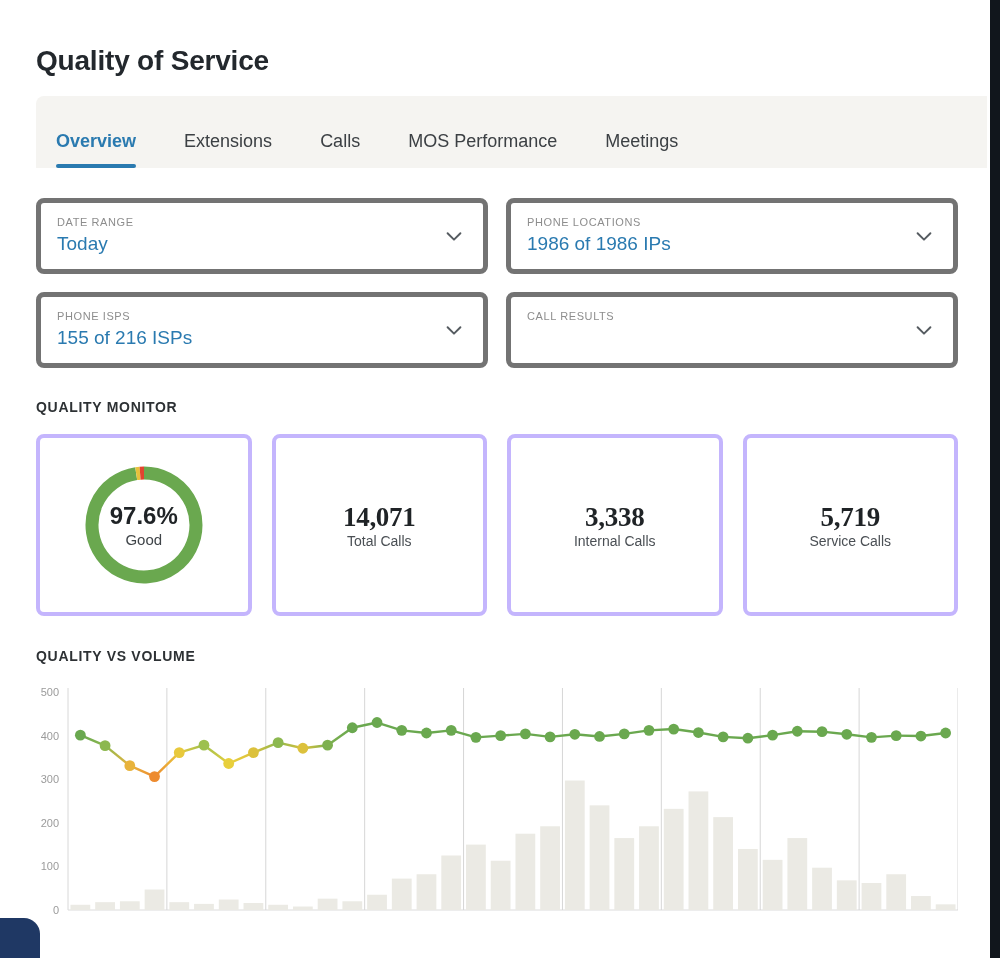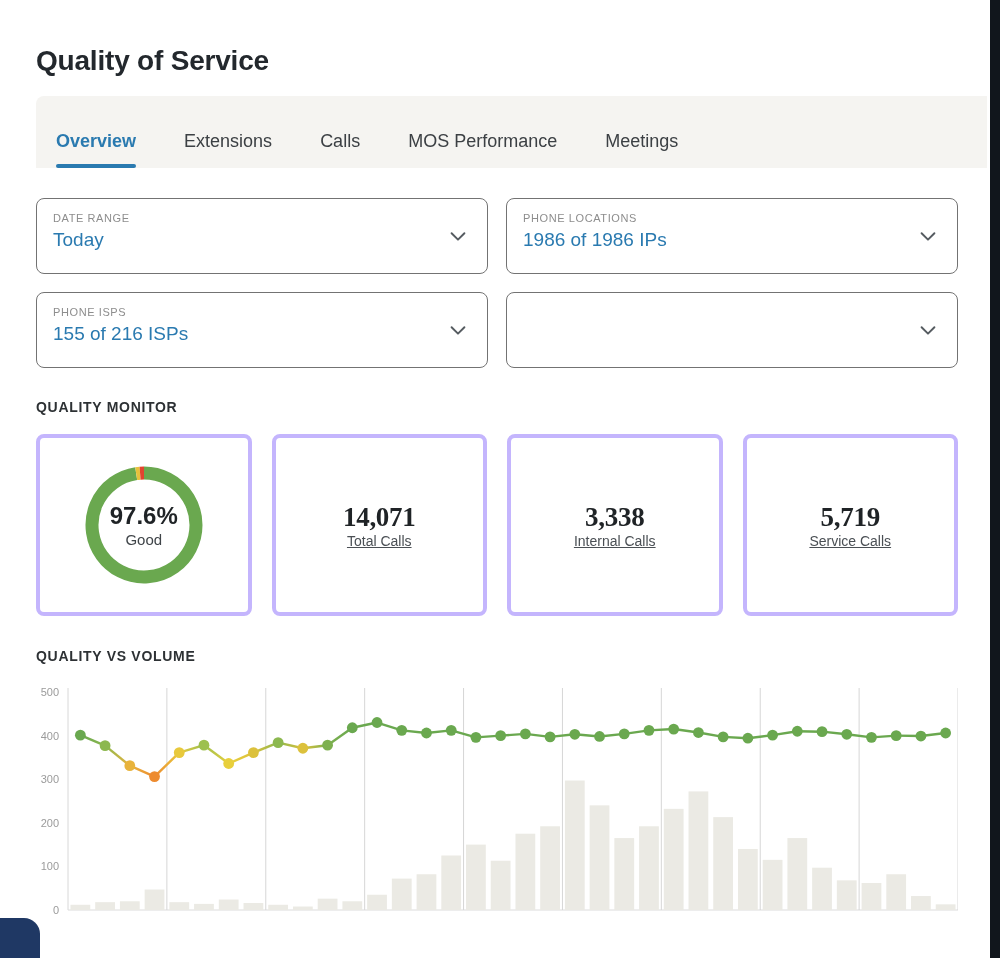--- a/index.html
+++ b/index.html
@@ -81,21 +81,21 @@
     left: 36px; top: 198px;
     width: 922px;
     display: grid;
     grid-template-columns: 452px 452px;
     grid-gap: 18px 18px;
   }
   .filter {
     position: relative;
     height: 76px;
     background: #fff;
-    border: 1px solid #737373;
+    border: 5px solid #737373;
     border-radius: 8px;
     padding: 13px 16px 0 16px;
     cursor: pointer;
   }
   .filter-label {
     font-size: 11px;
     letter-spacing: 0.6px;
     color: #8d8d8d;
     text-transform: uppercase;
   }
@@ -146,21 +146,20 @@
   .kpi-num {
     font-size: 27px;
     font-weight: 700;
     color: #1f2326;
     letter-spacing: -0.3px;
     font-family: Liberation Serif, serif;
   }
   .kpi-label {
     font-size: 14px;
     color: #4a4f54;
-    text-decoration: underline;
   }
   .donut-wrap { position: relative; width: 134px; height: 134px; }
   .donut-wrap svg { display: block; }
   .donut-center {
     position: absolute; inset: 0;
     display: flex; flex-direction: column;
     align-items: center; justify-content: center;
   }
   .donut-pct { font-size: 24px; font-weight: 700; color: #1f2326; }
   .donut-sub { font-size: 15px; color: #3f4448; margin-top: 1px; }
@@ -221,20 +220,21 @@
     <div class="filter">
       <div class="filter-label">PHONE ISPS</div>
       <div class="filter-value">155 of 216 ISPs</div>
       <span class="chev">
         <svg viewBox="0 0 24 24" width="22" height="22" fill="none" stroke="#555b60" stroke-width="2.1" stroke-linecap="round" stroke-linejoin="round">
             <polyline points="5,9 12,16 19,9"></polyline>
           </svg>
       </span>
     </div>
     <div class="filter">
+      <div class="filter-label">CALL RESULTS</div>
       <span class="chev">
         <svg viewBox="0 0 24 24" width="22" height="22" fill="none" stroke="#555b60" stroke-width="2.1" stroke-linecap="round" stroke-linejoin="round">
             <polyline points="5,9 12,16 19,9"></polyline>
           </svg>
       </span>
     </div>
   </div>
 
   <div class="section-title" id="qm-title">QUALITY MONITOR</div>
 

